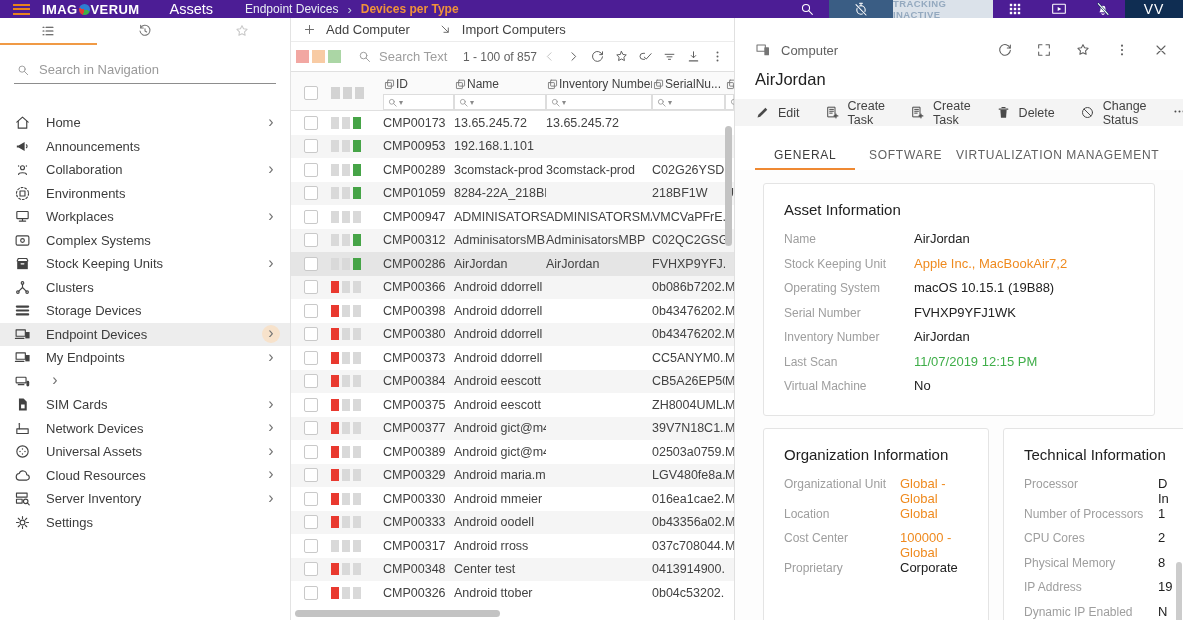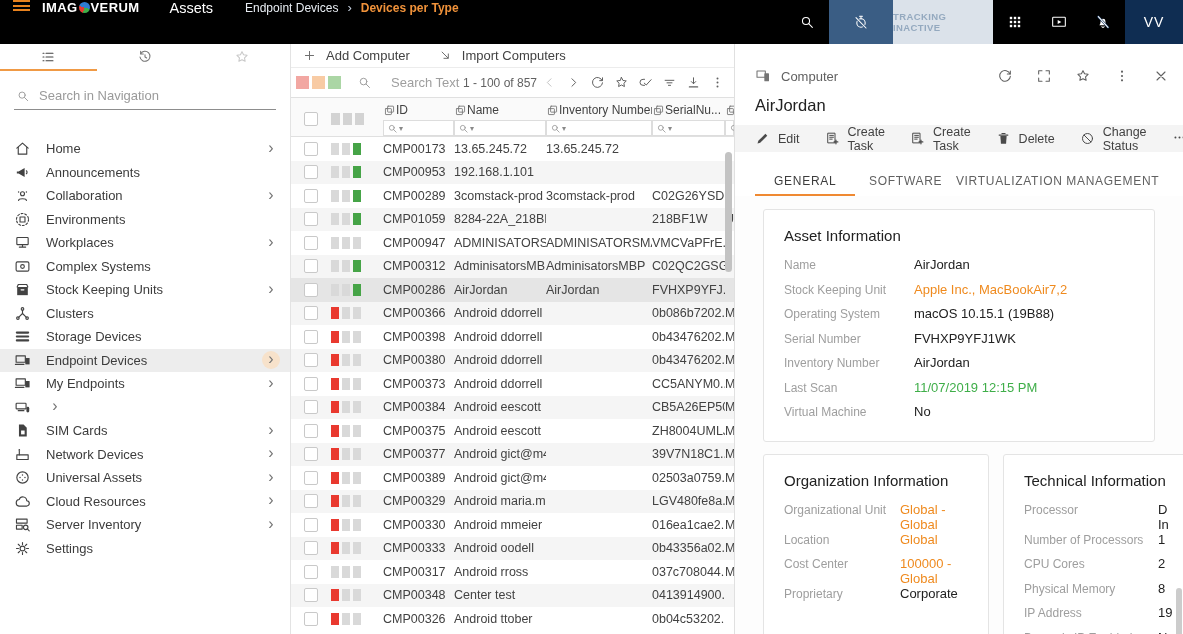--- a/index.html
+++ b/index.html
@@ -1,21 +1,21 @@
 <!DOCTYPE html>
 <html><head>
 <meta charset="utf-8">
 <style>
 *{margin:0;padding:0;box-sizing:border-box}
 html,body{width:1183px;height:634px;overflow:hidden;background:#fff;
   font-family:"Liberation Sans","DejaVu Sans",sans-serif;color:#424242}
 .ic{width:16px;height:16px;stroke:currentColor;fill:none;stroke-width:1.6;stroke-linecap:round;stroke-linejoin:round;flex:none}
 .s15{width:15px;height:15px}.s14{width:14px;height:14px}.s13{width:13px;height:13px}.s11{width:11px;height:11px}
 
-.topbar{height:44px;background:#000000;display:flex;align-items:flex-start;color:#fff}
+.topbar{height:18px;background:#4c1d95;display:flex;align-items:center;color:#fff}
 .burger{width:17px;height:11px;margin-left:13px;border-top:2px solid #e8821e;border-bottom:2px solid #e8821e;position:relative;cursor:pointer}
 .burger i{position:absolute;left:0;right:0;top:2.5px;height:2px;background:#e8821e;display:block}
 .logo{margin-left:12px;font-size:13px;font-weight:bold;letter-spacing:.4px;display:flex;align-items:center}
 .logo-dot{width:11px;height:11px;border-radius:50%;margin:0 1px;
   background:conic-gradient(#2e7dd1 0 30%,#3fae49 30% 55%,#e23b33 55% 80%,#2e7dd1 80% 100%)}
 .app-title{margin-left:30px;font-size:14.5px;font-weight:400}
 .crumbs{margin-left:32px;font-size:12px;display:flex;align-items:center;color:#e8edf3}
 .crumb{cursor:pointer}
 .crumb-sep{margin:0 9px;color:#c3cedd;font-size:13px}
 .crumb.active{color:#f0923a;font-weight:bold}
@@ -42,21 +42,21 @@
 .side-chev{color:#757575;font-size:16px;line-height:16px;width:18px;height:18px;text-align:center}
 .side-chev.halo{background:#f7e2cb;border-radius:50%}
 
 .grid-panel{width:444px;flex:none;border-right:1px solid #e0e0e0;display:flex;flex-direction:column;position:relative}
 .g-actions{height:24px;display:flex;align-items:center;gap:28px;padding:0 11px;border-bottom:1px solid #ececec;font-size:13px;color:#424242}
 .g-action{display:flex;align-items:center;gap:9px;cursor:pointer}
 .gi{color:#6f6f6f}
 .g-toolbar{height:30px;display:flex;align-items:center;padding:0 5px;border-bottom:1px solid #e0e0e0}
 .legend{display:flex}
 .legend-sq{width:13px;height:13px;margin-right:3px}
-.g-search{display:flex;align-items:center;gap:19px;color:#9e9e9e;font-size:13px;margin-left:13px;cursor:text}
+.g-search{display:flex;align-items:center;gap:7px;color:#9e9e9e;font-size:13px;margin-left:13px;cursor:text}
 .g-pages{margin-left:auto;font-size:12px;color:#616161;white-space:nowrap}
 .tb-ic{width:24px;display:flex;justify-content:center;color:#616161;cursor:pointer}
 .tb-ic.dis{color:#c4c4c4}
 .g-head{background:#fafafa;border-bottom:1px solid #e0e0e0;height:39px;display:flex;flex:none}
 .hc{padding-top:4px}
 .hl{display:flex;align-items:center;font-size:12px;color:#424242;height:16px}
 .hl .ic{color:#757575}
 .hf{margin-top:2px;height:16px;background:#fff;border:1px solid #ddd;display:flex;align-items:center;padding:0 3px;color:#8a8a8a;cursor:text}
 .caret{font-size:8px;color:#8a8a8a;margin-left:1px}
 .c-sel{width:40px;flex:none;display:flex;align-items:center;justify-content:center}

